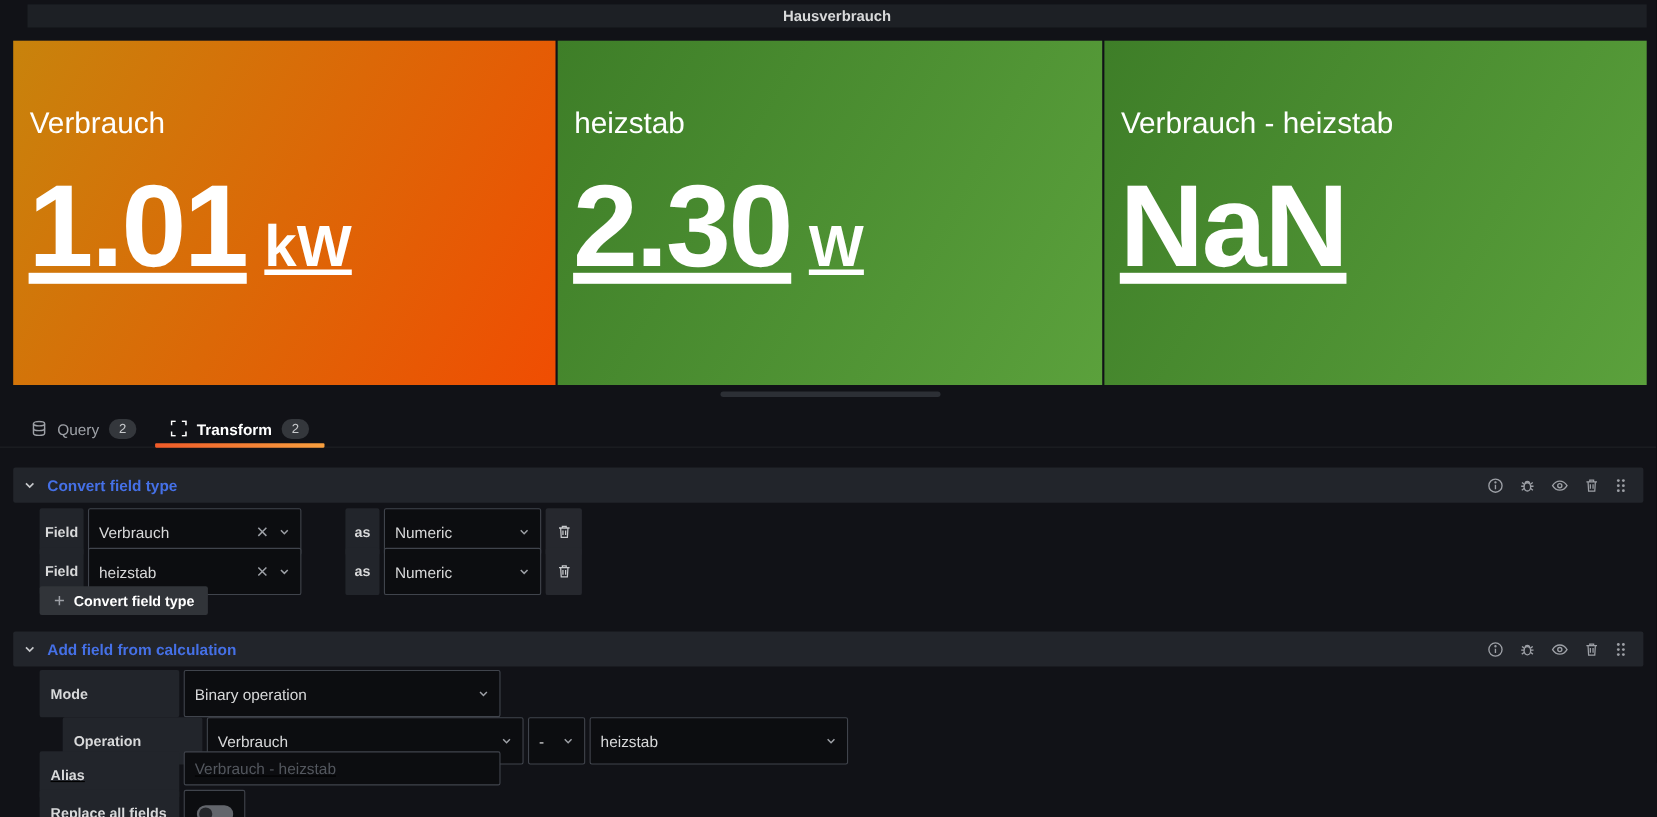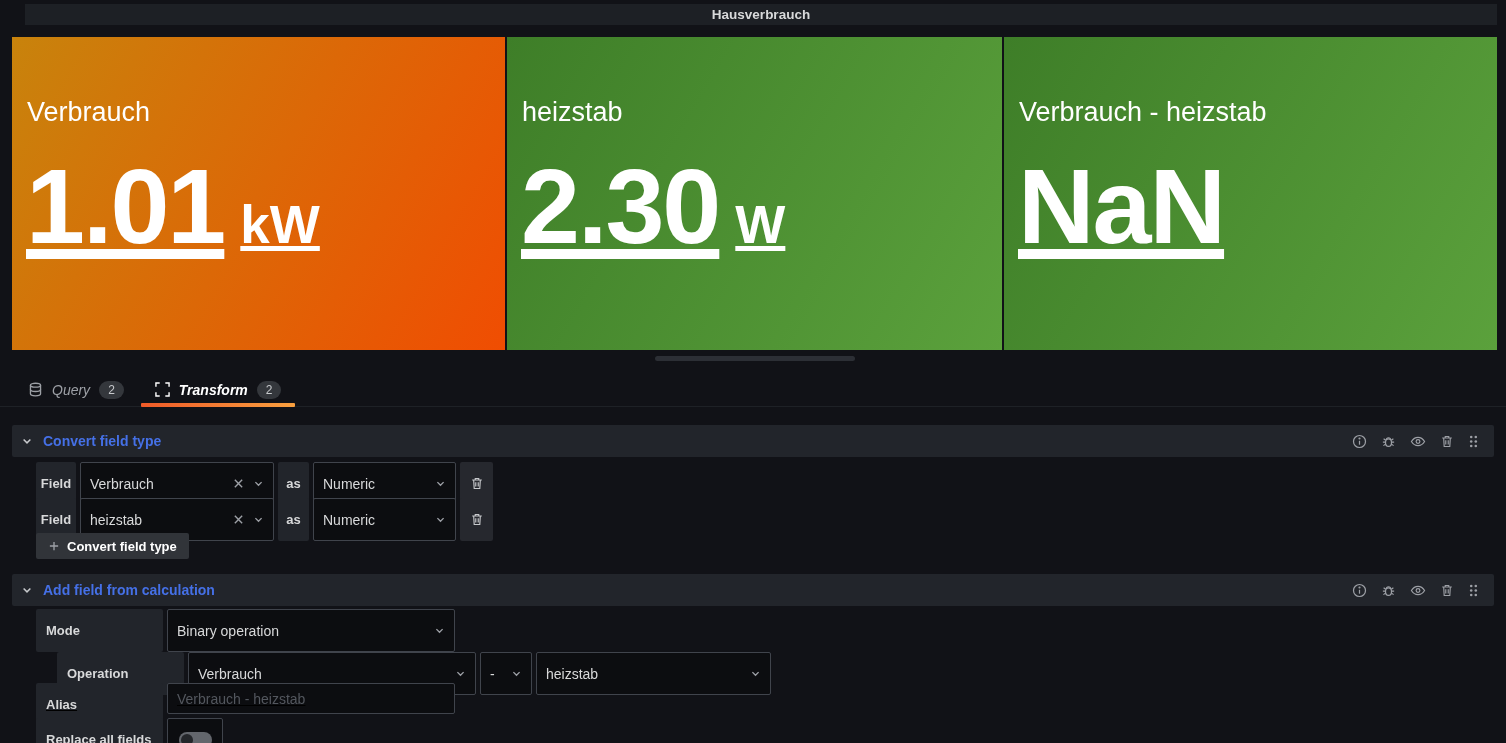--- a/index.html
+++ b/index.html
@@ -23,21 +23,21 @@
 
   .resize-handle { position:absolute; left:655px; top:356px; width:200px; height:5px;
     border-radius:3px; background:#2c2f35; cursor:row-resize; }
 
   
   .tabs { position:absolute; left:0; top:373px; width:1506px; height:34px;
     display:flex; align-items:stretch; padding-left:28px; border-bottom:1px solid #1e2126; }
   .tab { display:flex; align-items:center; gap:9px; position:relative; cursor:pointer; }
   .tab-query { margin-right:31px; color:#9da0a6; }
   .tab-transform { color:#ffffff; }
-  .tab-label { font-size:14px; font-weight:500;font-style:italic; }
+  .tab-label { font-size:14px; font-weight:500; }
   .tab-transform .tab-label { font-weight:bold; }
   .tab-transform::after { content:""; position:absolute; left:-14px; right:-14px; bottom:-1px;
     height:4px; border-radius:1px; background:linear-gradient(90deg,#f05a28,#f9a03f); }
   .badge { background:#34373c; color:#c7c9cc; font-size:12px; font-weight:500;
     border-radius:9px; padding:1px 9px; line-height:16px; }
 
   
   .section-header { position:absolute; left:12px; width:1482px; height:32px;
     background:#22252b; border-radius:2px; display:flex; align-items:center; cursor:pointer; }
   .sh-1 { top:425px; } .sh-2 { top:574px; }
@@ -48,21 +48,21 @@
   .section-actions .act { display:flex; cursor:pointer; }
 
   
   .row { position:absolute; left:36px; display:flex; align-items:stretch; gap:4px; height:43px; }
   .r-f1 { top:462px; } .r-f2 { top:498px; }
   .r-mode { top:609px; } .r-op { top:652px;padding-left:21px; } .r-alias { top:683px;text-decoration:underline; } .r-replace { top:718px; }
 
   .label-box { background:#22252b; color:#d8d9da; font-size:13px; font-weight:bold;
     display:flex; align-items:center; justify-content:flex-start; padding:0 10px; border-radius:2px; }
   .lb-field { width:40px; justify-content:center; padding:0; }
-  .lb-as    { width:31px; justify-content:center; padding:4px; }
+  .lb-as    { width:31px; justify-content:center; padding:4px;margin-left:36px; }
   .lb-wide  { width:127px; }
 
   .select { background:#0c0d10; border:1px solid #40444c; border-radius:2px;
     display:flex; align-items:center; color:#d8d9da; font-size:14px; padding:0 9px; cursor:pointer; }
   .select .sel-text { flex:1; white-space:nowrap; overflow:hidden; }
   .select .sel-icons { display:flex; align-items:center; gap:9px; color:#9da0a6; margin-left:8px; }
   .w-194 { width:194px; } .w-143 { width:143px; } .w-288 { width:288px; }
   .w-52 { width:52px; } .w-235 { width:235px; }
 
   .icon-btn { background:#26282e; border:none; border-radius:2px; width:33px;

